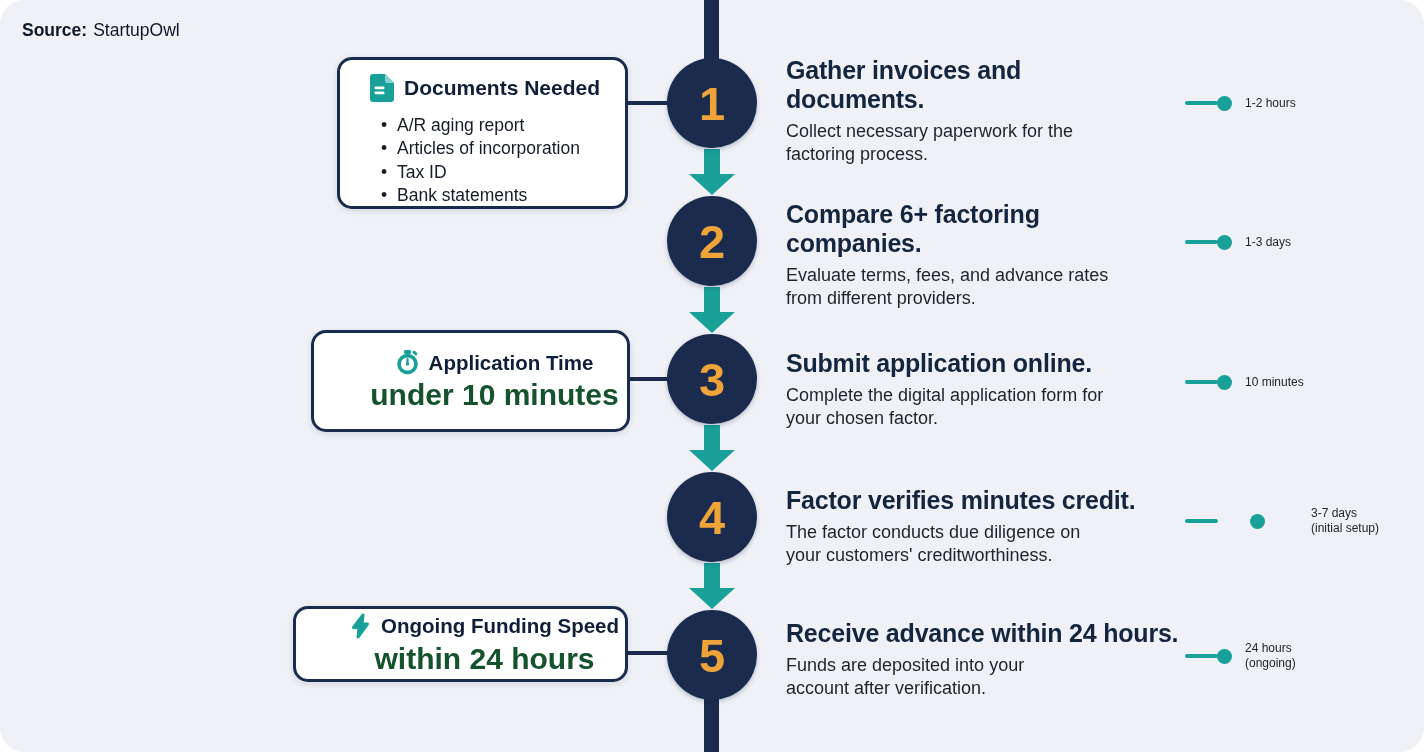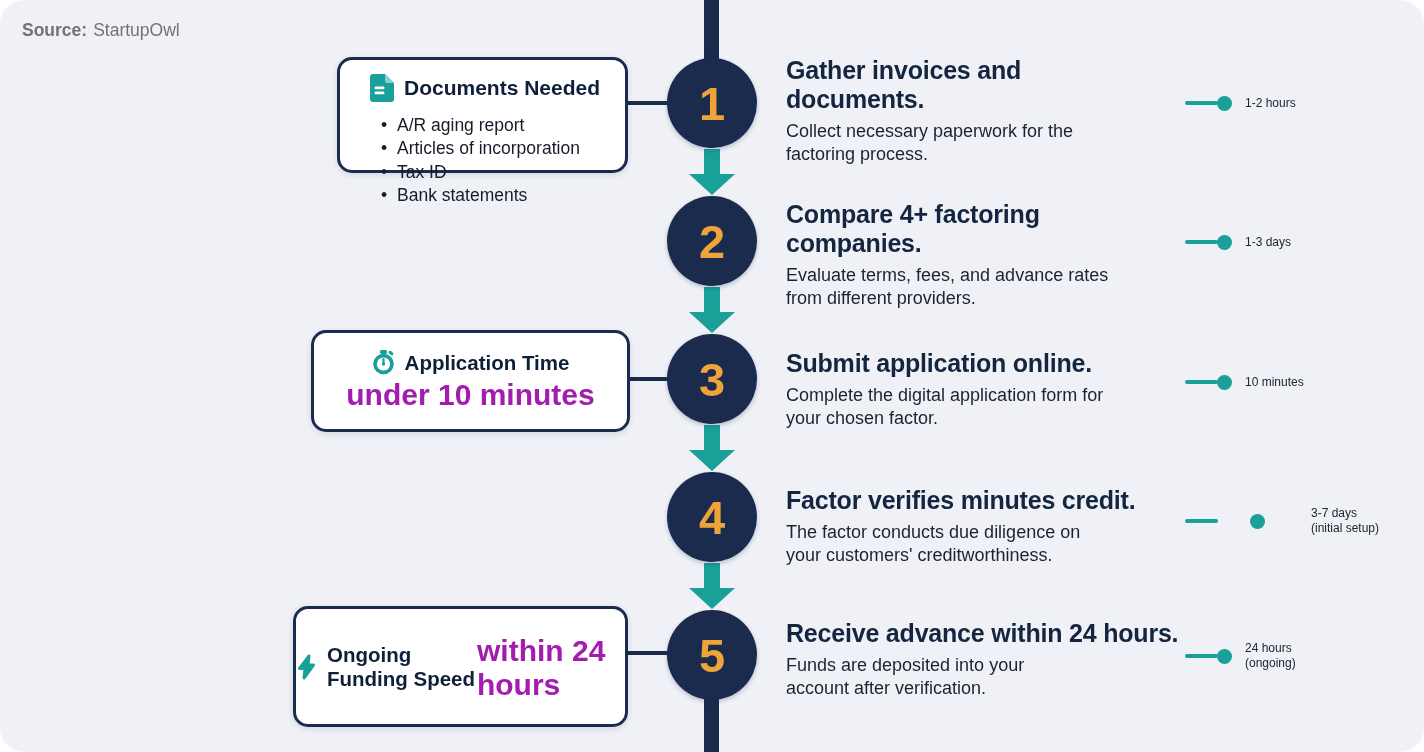--- a/index.html
+++ b/index.html
@@ -10,21 +10,21 @@
     font-family: "Liberation Sans", sans-serif;
     background: #ffffff;
   }
   .card {
     position: absolute; inset: 0;
     background: #eff1f6;
     border-radius: 24px;
     overflow: hidden;
   }
   
-  .source { position: absolute; left: 22px; top: 20px; font-size: 17.5px; color: #737373; }
+  .source { position: absolute; left: 22px; top: 20px; font-size: 17.5px; color: #0f172a; }
   .source b { font-weight: bold; margin-right: 6px; }
   
   .spine { position: absolute; left: 704px; width: 15px; background: #1a2b4e; }
   .spine-top { top: 0; height: 61px; }
   .spine-bottom { top: 697px; height: 55px; }
   
   .circle {
     position: absolute; left: 667px; width: 90px; height: 90px;
     border-radius: 50%; background: #1a2b4e;
     display: flex; align-items: center; justify-content: center;
@@ -48,37 +48,37 @@
   
   .duration { position: absolute; left: 1185px; height: 60px; display: flex; align-items: center; }
   .d1 { top: 73px; } .d2 { top: 212px; } .d3 { top: 352px; } .d4 { top: 491px; gap: 33px; } .d5 { top: 626px; }
   .duration-line { width: 33px; height: 4.5px; background: #18a099; border-radius: 2px; }
   .duration-dot { width: 15px; height: 15px; border-radius: 50%; background: #18a099; margin-left: -1px; }
   .duration-text { margin-left: 13px; font-size: 12px; line-height: 1.22; color: #20262f; white-space: pre-line; }
   
   .callout {
     position: absolute; background: #ffffff;
     border: 3.5px solid #1a2b4e; border-radius: 15px;
-    box-sizing: border-box; box-shadow: 0 2px 6px rgba(20,35,70,.12);
+    box-sizing: border-box; box-shadow: 0 2px 6px rgba(20,35,70,.12); padding-left: 48px;
   }
   .callout-header { display: flex; align-items: center; gap: 10px; }
   .callout-title { font-size: 21px; font-weight: bold; color: #0f1f39; }
-  .callout-value { font-size: 30px; font-weight: bold; color: #a21caf; margin-top: 3px; }
-  .box-docs { left: 337px; top: 57px; width: 291px; height: 116px; padding: 12px 16px 8px 20px; }
+  .callout-value { font-size: 30px; font-weight: bold; color: #14532d; margin-top: 3px; }
+  .box-docs { left: 337px; top: 57px; width: 291px; height: 152px; padding: 12px 16px 8px 20px; }
   .box-docs .callout-header { margin: 2px 0 5px 10px; }
   .box-docs ul { list-style: none; margin: 12px; padding: 0 0 0 6px; }
   .box-docs li {
     position: relative; font-size: 17.5px; color: #161c28; line-height: 1.34; padding-left: 19px;
   }
   .box-docs li::before { content: "\2022"; position: absolute; left: 3px; }
   .box-app { left: 311px; top: 330px; width: 319px; height: 102px;
     display: flex; flex-direction: column; align-items: center; justify-content: center; }
   .box-app .callout-title { font-size: 20.5px; }
-  .box-fund { left: 293px; top: 606px; width: 335px; height: 121px;
-    display: flex; flex-direction: row; align-items: center; justify-content: center; }
+  .box-fund { left: 293px; top: 606px; width: 335px; height: 76px;
+    display: flex; flex-direction: column; align-items: center; justify-content: center; }
   .box-fund .callout-title { font-size: 20.5px; }
   
   .connector { position: absolute; height: 4px; background: #1a2b4e; }
   .conn-1 { left: 626px; top: 101px; width: 42px; }
   .conn-3 { left: 628px; top: 377px; width: 40px; }
   .conn-5 { left: 626px; top: 651px; width: 42px; }
   .icon { flex: 0 0 auto; display: block; }
 </style>
 </head>
 <body>
@@ -126,21 +126,21 @@
         <span>5</span>
       </div>
 
     <div class="step-text st1">
       <h3 class="step-title">Gather invoices and
 documents.</h3>
       <p class="step-desc">Collect necessary paperwork for the
 factoring process.</p>
     </div>
     <div class="step-text st2">
-      <h3 class="step-title">Compare 4+ factoring
+      <h3 class="step-title">Compare 6+ factoring
 companies.</h3>
       <p class="step-desc">Evaluate terms, fees, and advance rates
 from different providers.</p>
     </div>
     <div class="step-text st3">
       <h3 class="step-title">Submit application online.</h3>
       <p class="step-desc">Complete the digital application form for
 your chosen factor.</p>
     </div>
     <div class="step-text st4">

